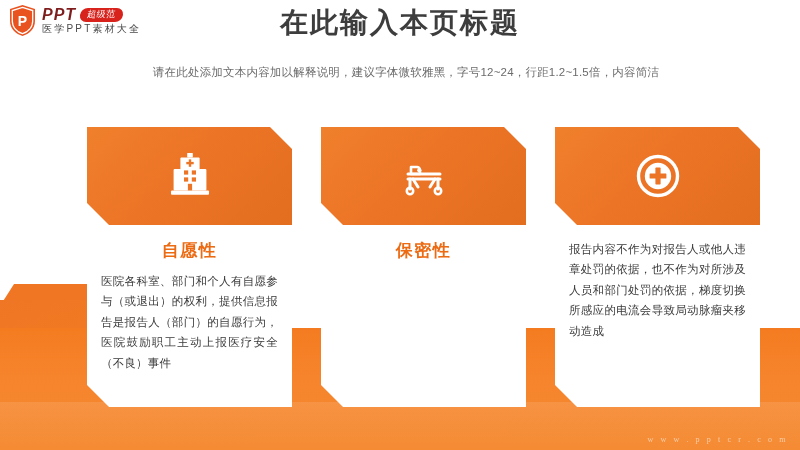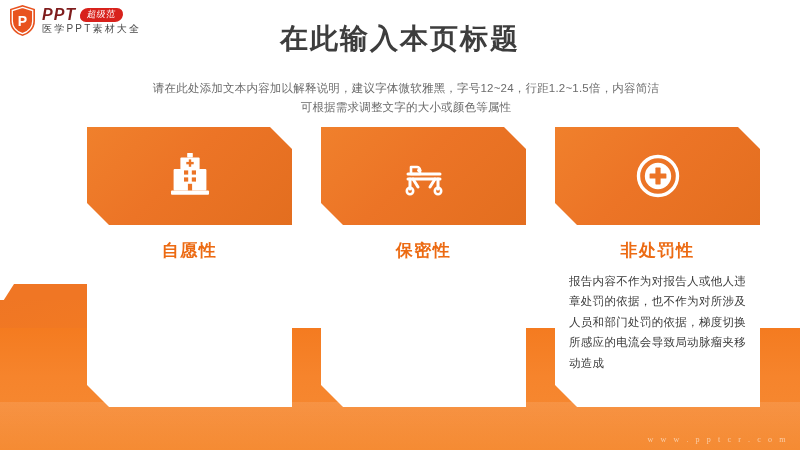--- a/index.html
+++ b/index.html
@@ -72,21 +72,21 @@
     font-size:10px; color:#4a4a4a; letter-spacing:2.2px;
     line-height:1;
   }
 
   #page-title {
     text-align:center;
     font-size:28px;
     font-weight:bold;
     color:#3d3d3d;
     letter-spacing:2px;
-    padding-top:20px;
+    padding-top:4px;
   }
   #title-rule {
     width:300px; height:2px; margin:7px auto 0 auto;
     background:#3d3d3d; opacity:0;
   }
   .subline {
     text-align:center;
     font-size:11.5px;
     color:#6b6b6b;
     line-height:1.65;
@@ -182,21 +182,20 @@
         <span class="badge">超级范</span>
       </span>
       <span class="sub">医学PPT素材大全</span>
     </span>
   </div>
 
   <div id="page-title">在此输入本页标题</div>
   <div id="title-rule"></div>
 
   <div class="subline" id="sub1">请在此处添加文本内容加以解释说明，建议字体微软雅黑，字号12~24，行距1.2~1.5倍，内容简洁</div>
-  <div class="subline" id="sub2">可根据需求调整文字的大小或颜色等属性</div>
 </div>
 
 <div id="cards">
 
   <div class="card c1">
     <div class="card-head">
       <span class="icon">
         <svg viewBox="0 0 54 54">
           <g fill="#ffffff">
             <rect x="24.2" y="4" width="5.6" height="4.4" rx="0.6"></rect>
@@ -212,20 +211,21 @@
             <rect x="28.8" y="21.4" width="4.2" height="4.2"></rect>
             <rect x="21" y="28.4" width="4.2" height="4.2"></rect>
             <rect x="28.8" y="28.4" width="4.2" height="4.2"></rect>
             <rect x="24.9" y="34.8" width="4.2" height="6.6"></rect>
           </g>
         </svg>
       </span>
     </div>
     <div class="card-body">
       <div class="card-title">自愿性</div>
+      <div class="card-text">医院各科室、部门和个人有自愿参与（或退出）的权利，提供信息报告是报告人（部门）的自愿行为，医院鼓励职工主动上报医疗安全（不良）事件</div>
     </div>
   </div>
 
   <div class="card c2">
     <div class="card-head">
       <span class="icon">
         <svg viewBox="0 0 54 54">
           <g fill="none" stroke="#ffffff" stroke-width="3" stroke-linecap="round">
             <path d="M11 25 H43"></path>
             <path d="M11 30 H43"></path>
@@ -253,20 +253,19 @@
           <circle cx="27" cy="27" r="19.5" fill="none" stroke="#ffffff" stroke-width="3.4"></circle>
           <circle cx="27" cy="27" r="13.2" fill="#ffffff"></circle>
           <g fill="#ec7426">
             <rect x="24.4" y="18.6" width="5.2" height="16.8" rx="0.6"></rect>
             <rect x="18.6" y="24.4" width="16.8" height="5.2" rx="0.6"></rect>
           </g>
         </svg>
       </span>
     </div>
     <div class="card-body">
-      <div class="card-title">非处罚性</div>
       <div class="card-text">报告内容不作为对报告人或他人违章处罚的依据，也不作为对所涉及人员和部门处罚的依据，梯度切换所感应的电流会导致局动脉瘤夹移动造成</div>
     </div>
   </div>
 
 </div>
 
 <div id="footer-url">w w w . p p t c r . c o m</div>
 
 </body></html>

